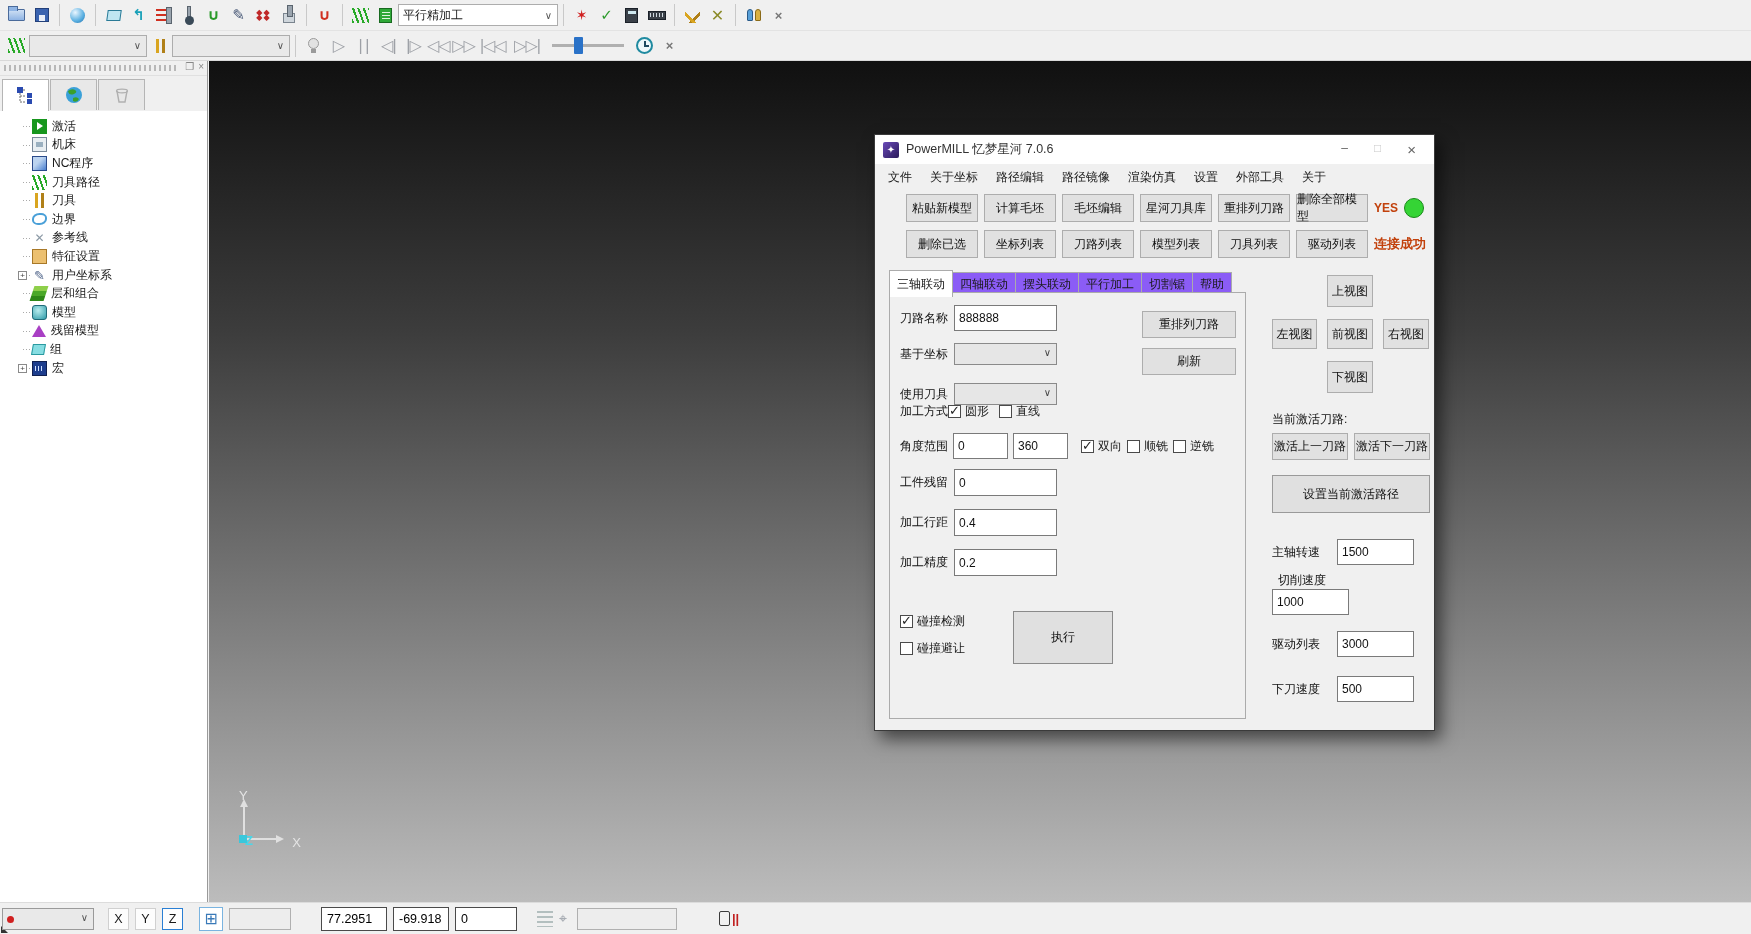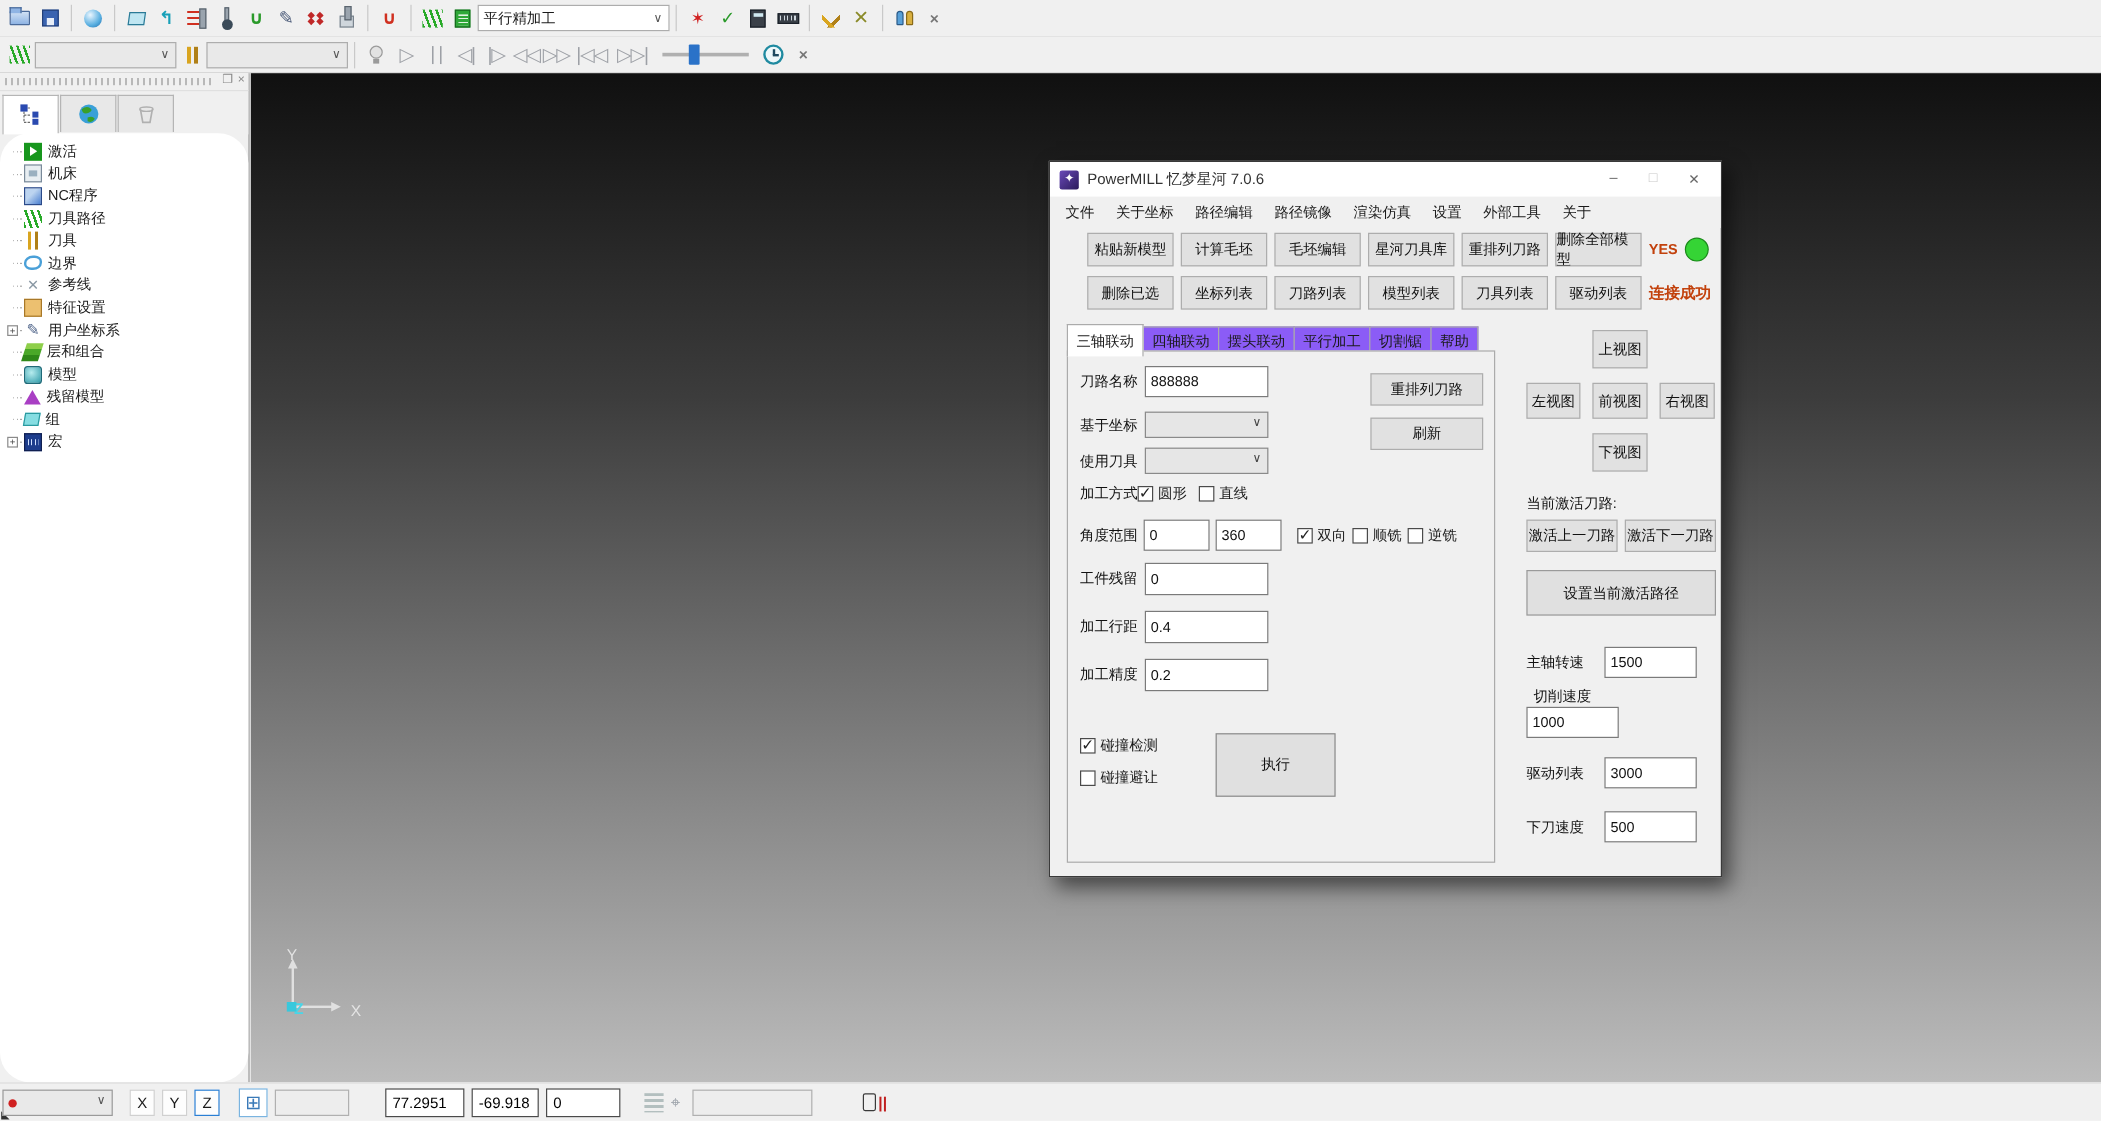--- a/index.html
+++ b/index.html
@@ -68,21 +68,21 @@
   .leftpanel { position:absolute; left:0; top:61px; width:208px; bottom:32px; background:#f0f0f0;
                border-right:1px solid #9a9a9a; }
   .lp-grip { height:15px; background:#f0f0f0; border-bottom:1px solid #e0e0e0; position:relative; }
   .lp-grip::before { content:""; position:absolute; left:4px; right:30px; top:4px; height:6px;
       background:repeating-linear-gradient(90deg,#b8b8b8 0 2px,transparent 2px 5px); }
   .lp-grip .wctl { position:absolute; right:3px; top:0; color:#888; font-size:10px; display:flex; gap:4px; }
   .lp-tabs { display:flex; gap:1px; padding:3px 2px 0 2px; background:#f0f0f0; }
   .lp-tab { width:47px; height:31px; border:1px solid #b5b5b5; border-bottom:none; background:#e8e8e8;
             display:flex; align-items:center; justify-content:center; }
   .lp-tab.active { background:#fff; height:33px; }
-  .lp-tree { background:#fff; position:absolute; top:50px; bottom:0; left:0; right:0; padding:6px 0 0 4px; overflow:hidden;border-radius:25px; }
+  .lp-tree { background:#fff; position:absolute; top:50px; bottom:0; left:0; right:0; padding:6px 0 0 16px; overflow:hidden; }
   .trow { display:flex; align-items:center; height:18.6px; gap:5px; position:relative; padding-left:16px; }
   .trow::before { content:""; position:absolute; left:7px; top:9px; width:9px; height:1px;
       background:repeating-linear-gradient(90deg,#aaa 0 1px,transparent 1px 3px); }
   .texp { position:absolute; left:2px; top:5px; width:9px; height:9px; border:1px solid #8a8a8a; background:#fff;
           font-size:8px; line-height:7px; text-align:center; color:#444; }
   .ti { width:15px; height:15px; flex:0 0 auto; display:flex; align-items:center; justify-content:center; position:relative; }
   .ti-act { background:#17961d; }
   .ti-act::after { content:""; border-left:6px solid #fff; border-top:4px solid transparent; border-bottom:4px solid transparent; }
   .ti-machine { border:1px solid #7a8a9a; background:#e8eef2; }
   .ti-machine::after { content:""; width:7px; height:5px; background:#9ab0c0; }
@@ -469,21 +469,21 @@
 
     <div class="dpanel">
       <div class="f-row" style="left:10px; top:12px;">
         <span class="flab">刀路名称</span>
         <input class="tb" style="width: 103px; height: 26px;" readonly="" value="888888">
       </div>
       <div class="f-row" style="left:10px; top:50px;">
         <span class="flab">基于坐标</span>
         <div class="sel"></div>
       </div>
-      <div class="f-row" style="left:10px; top:80px;">
+      <div class="f-row" style="left:10px; top:90px;">
         <span class="flab">使用刀具</span>
         <div class="sel"></div>
       </div>
       <div class="f-row" style="left:10px; top:110px; gap:0;">
         <span class="flab">加工方式</span>
         <span class="cb">
             <span class="cbx on"></span>
             <span>圆形</span>
           </span>
         <span class="cb" style="margin-left:10px;">

